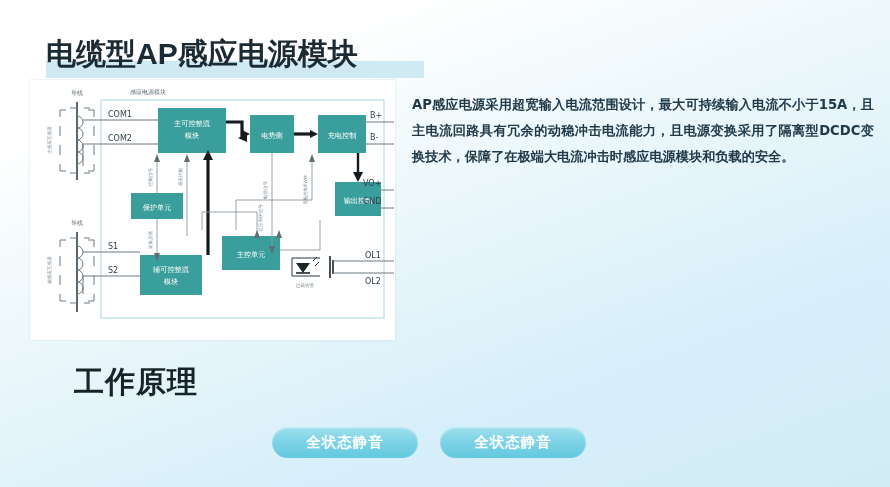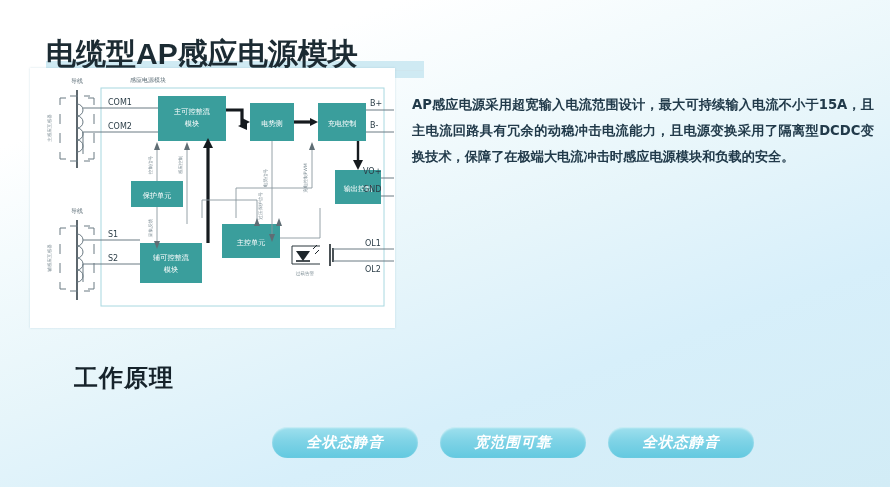--- a/index.html
+++ b/index.html
@@ -60,21 +60,21 @@
     top: 70px;
     width: 377px;
     height: 1px;
     background: #cfe6ee;
   }
 
   
   #diagram-panel {
     position: absolute;
     left: 30px;
-    top: 68px;
+    top: 80px;
     width: 365px;
     height: 260px;
     background: #ffffff;
     box-shadow: 0 0 2px rgba(120,170,190,0.35);
   }
   #diagram-svg {
     position: absolute;
     left: 0;
     top: 0;
   }
@@ -92,21 +92,21 @@
     font-weight: bold;
   }
   #desc-1 { top: 92px; }
   #desc-2 { top: 197px; }
 
   
   #section-heading {
     position: absolute;
     left: 74px;
     top: 362px;
-    font-size: 24px;
+    font-size: 30px;
     font-weight: bold;
     color: #16232b;
     letter-spacing: 1px;
     white-space: nowrap;
   }
 
   
   #pill-row {
     position: absolute;
     left: 272px;
@@ -123,21 +123,20 @@
     background: linear-gradient(180deg, #9fe0ee 0%, #7fd3e6 45%, #63c9e0 100%);
     color: #ffffff;
     font-size: 14.5px;
     font-weight: bold;
     letter-spacing: 1px;
     display: flex;
     align-items: center;
     justify-content: center;
     box-shadow: inset 0 1px 2px rgba(255,255,255,0.55);
     white-space: nowrap;
-    font-style: italic;
   }
 
   
   .blk-label {
     font-family: "DejaVu Sans", "Liberation Sans", sans-serif;
     font-size: 7.2px;
     fill: #ffffff;
   }
   .term-label {
     font-family: "DejaVu Sans", "Liberation Sans", sans-serif;
@@ -349,17 +348,16 @@
       <text class="tiny-label" x="232" y="138" text-anchor="middle" transform="rotate(-90 232 138)">过压保护信号</text>
     </svg>
   </div>
 
   <div class="desc-para" id="desc-1">AP感应电源采用超宽输入电流范围设计，最大可持续输入电流不小于15A，且主电流回路具有冗余的动稳冲击电流能力，且电源变换采用了隔离型DCDC变换技术，保障了在极端大电流冲击时感应电源模块和负载的安全。</div>
 
   <div id="section-heading">工作原理</div>
 
   <div id="pill-row">
     <div class="pill">全状态静音</div>
-    <div class="pill">宽范围可靠</div>
     <div class="pill">全状态静音</div>
   </div>
 
 </div>
 
 </body></html>

